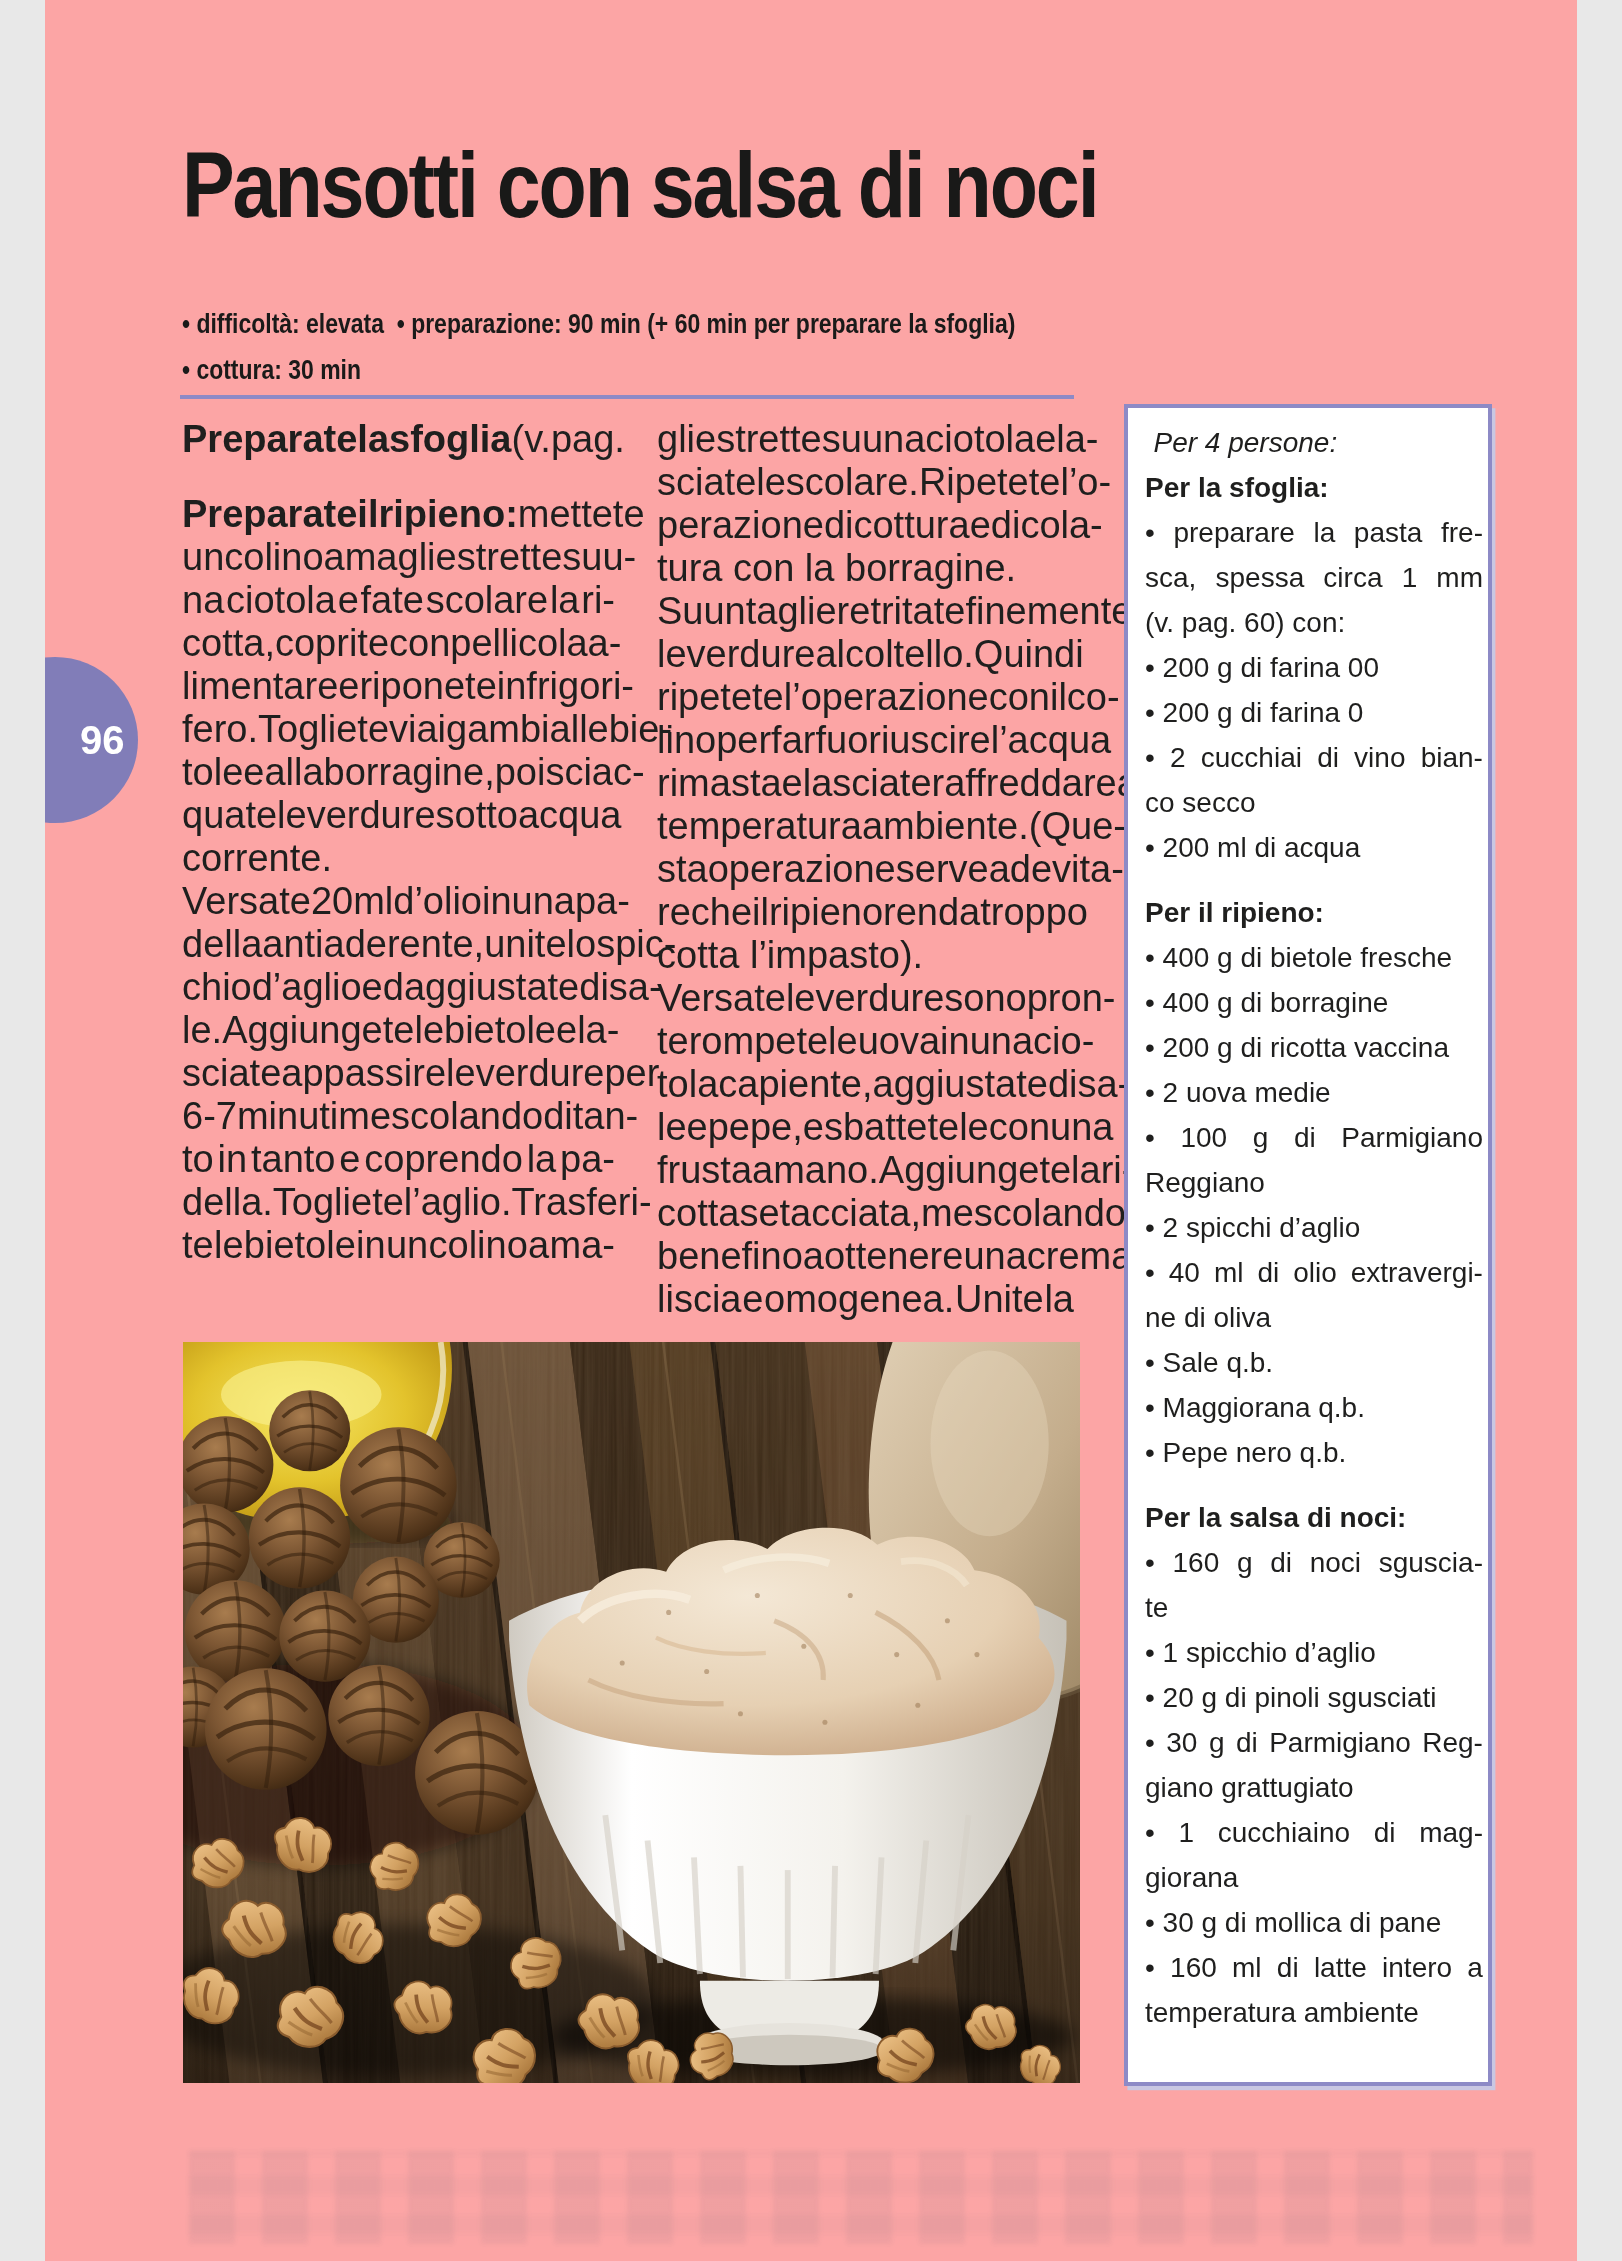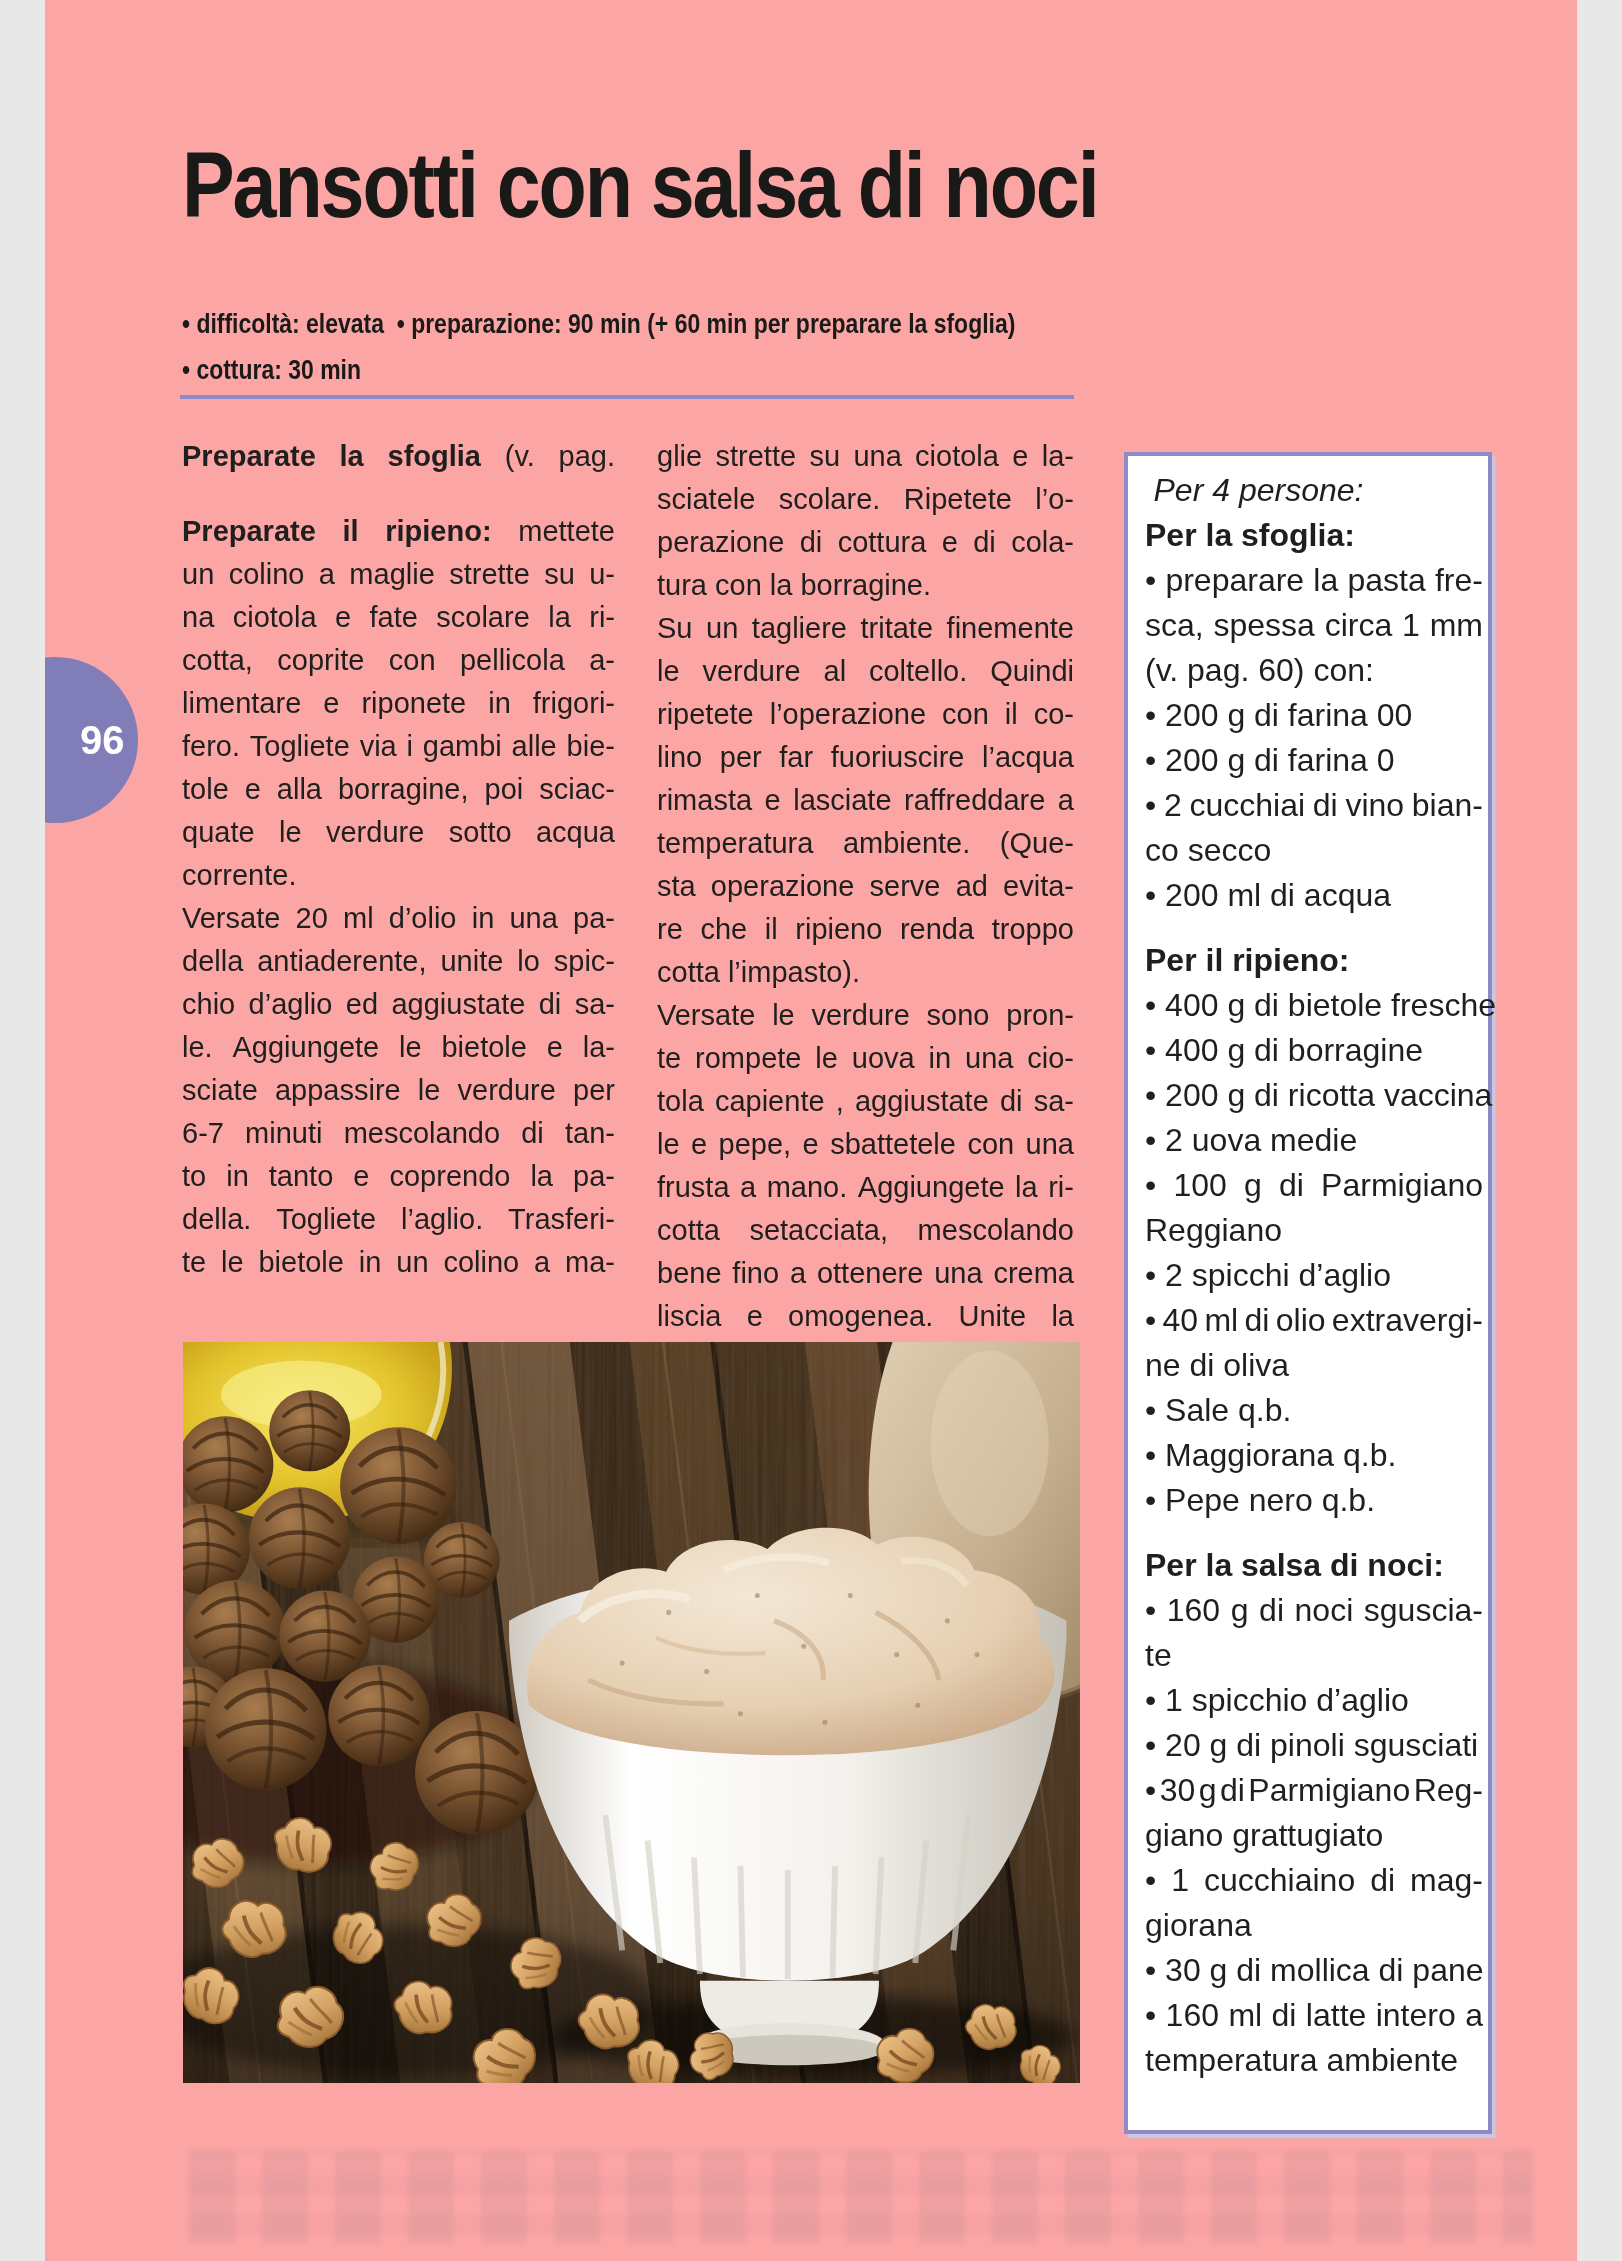--- a/index.html
+++ b/index.html
@@ -23,35 +23,35 @@
   
   .rule{position:absolute; left:135px; top:395px; width:894px; height:4.2px; background:#8d8ac6;}
   
   .badge{
     position:absolute; left:-73px; top:657px; width:166px; height:166px; border-radius:50%;
     background:#817db8; display:flex; align-items:center; justify-content:flex-end;
     padding-right:0; box-sizing:border-box;
   }
   .badge span{color:#ffffff; font-weight:bold; font-size:40px; margin-right:13.5px;}
   
-  .col{position:absolute; top:418px; font-size:29px; color:#1f1f1e;margin-top:17px;}
+  .col{position:absolute; top:418px; font-size:38px; color:#1f1f1e;}
   .col1{left:137px; width:433px;}
   .col2{left:612px; width:417px;}
   .tline{height:43px; line-height:43px; white-space:pre; overflow:visible;}
   .stretch{display:flex; justify-content:space-between; align-items:baseline;}
   .gapline{height:32px;}
   .b{font-weight:bold;}
   .bold{font-weight:bold;}
   .italic{font-style:italic; padding-left:8.5px;}
   
   .sidebar{
     position:absolute; left:1079px; top:404px; width:368px; height:1682px;
     border:4.2px solid #8d8ac6; box-sizing:border-box; background:#ffffff;
     padding:12px 5px 0 17px; box-shadow:3.4px 4.2px 0 #c9c7e2;
-    font-size:32px; color:#1f1f1e;margin-top:48px;
+    font-size:28px; color:#1f1f1e;
   }
   .sidebar .tline{height:45px; line-height:45px;}
   .sidebar .gaptop{margin-top:20px;}
   
   .photo{position:absolute; left:138px; top:1342px; width:897px; height:741px; overflow:hidden;}
   .photo svg{display:block;}
   
   .ghost{
     position:absolute; left:144px; top:2151px; width:1344px; height:93px;
     background:

